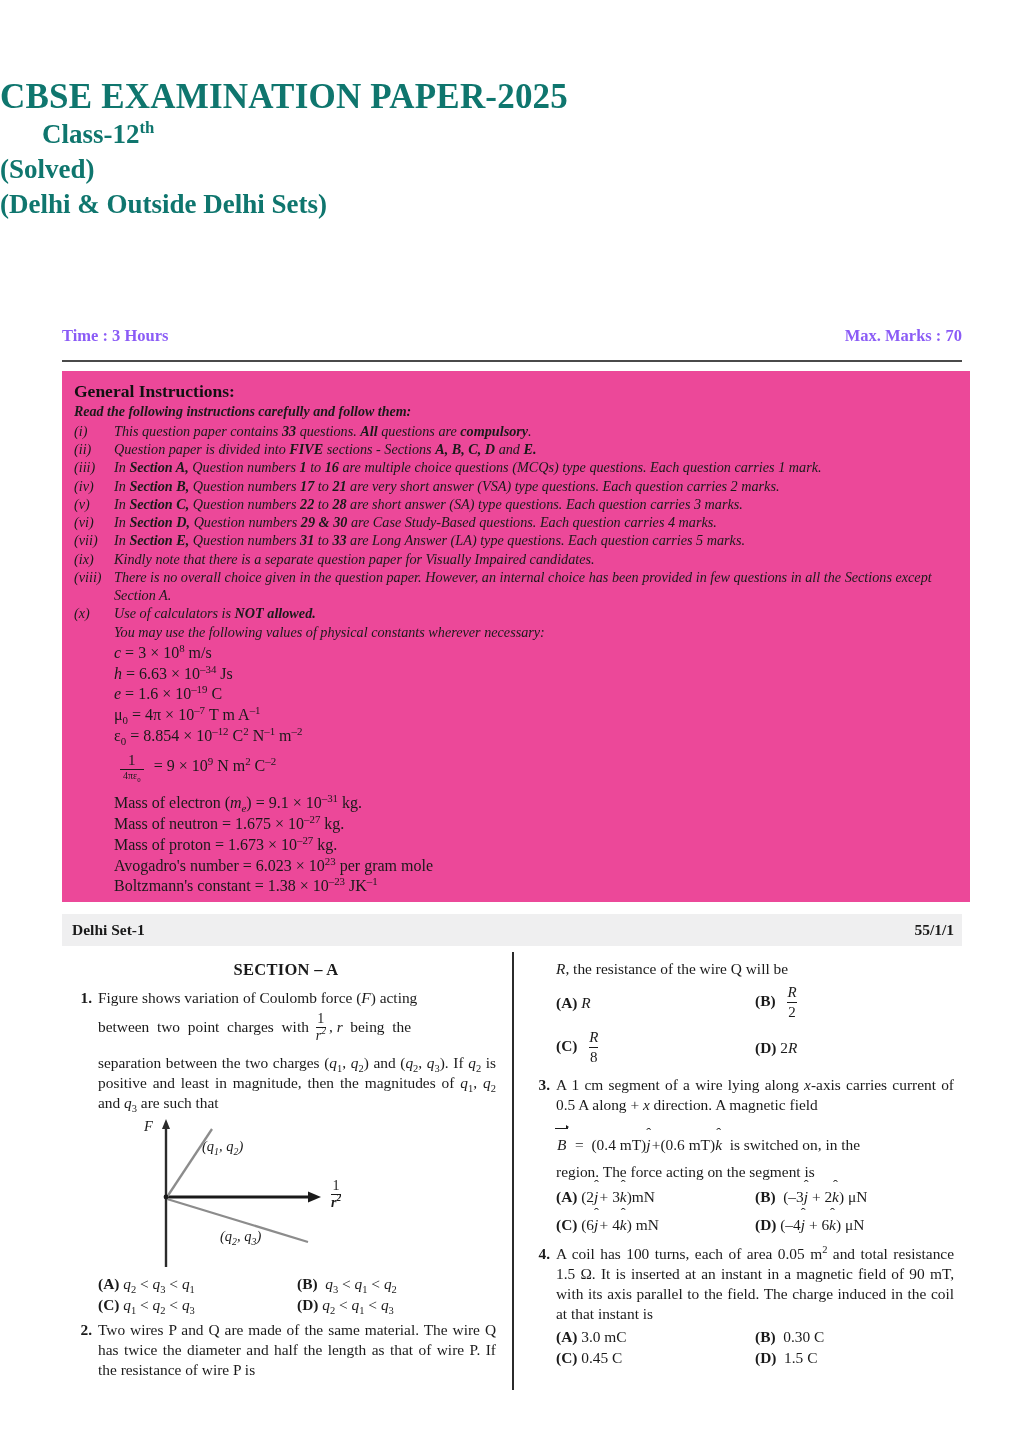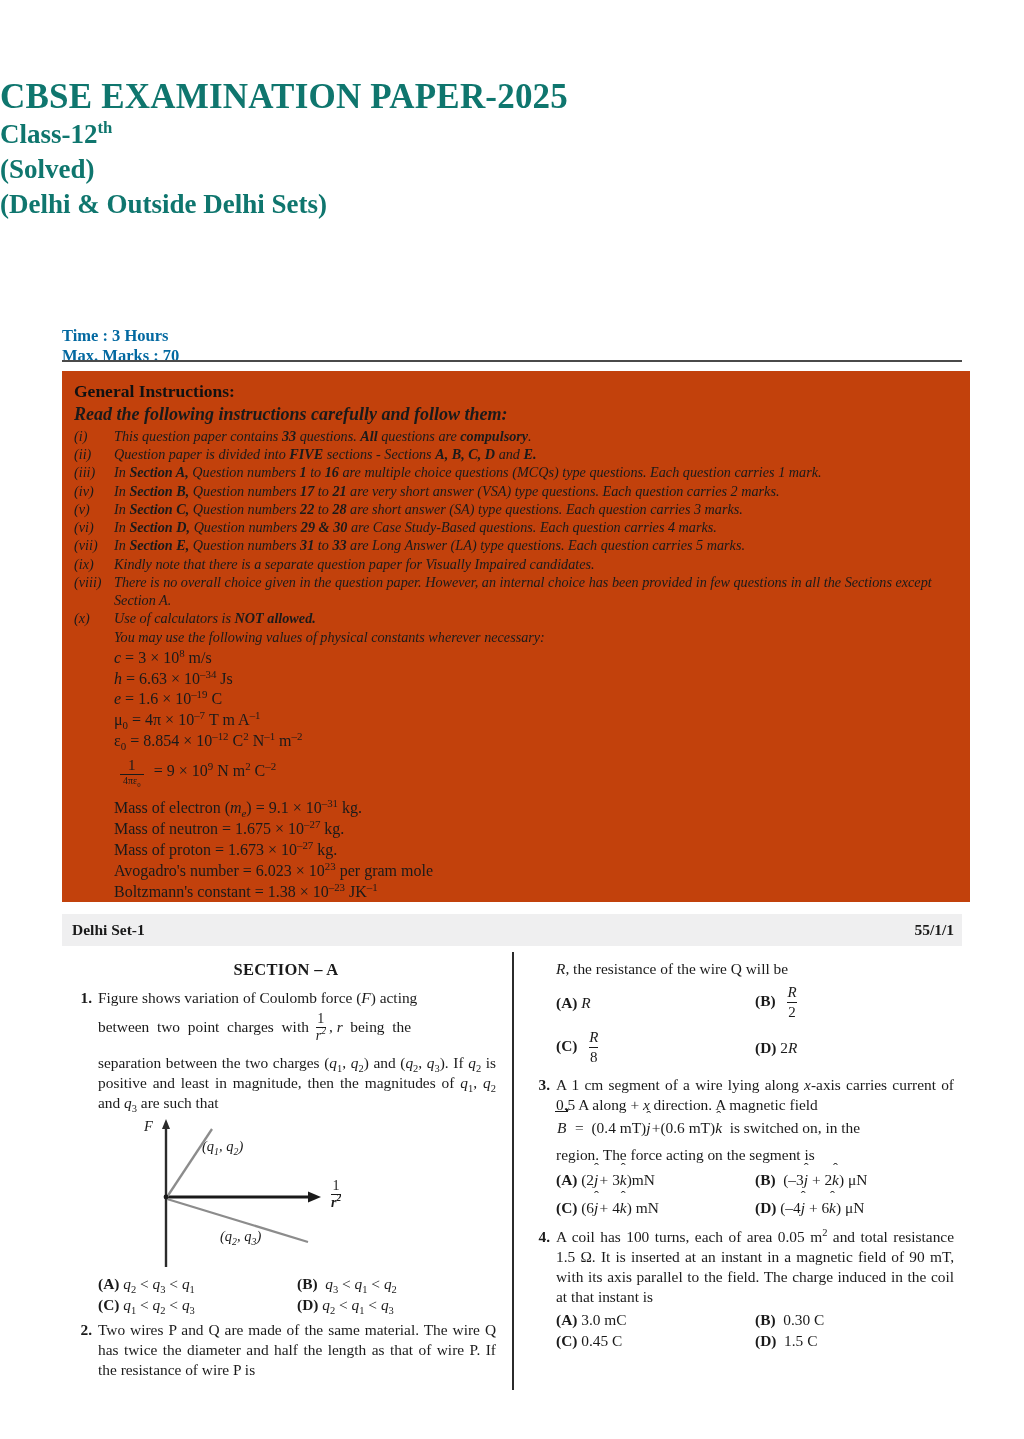--- a/index.html
+++ b/index.html
@@ -16,46 +16,45 @@
 
   .page { position: absolute; left: 0; top: 0; width: 1024px; height: 1439px; }
 
   
   .hdr { padding-top: 78px; color: #0f766e; }
   .hdr .t1 {
     font-size: 35px; font-weight: bold; letter-spacing: .2px;
     line-height: 1.08; font-family: "Liberation Serif", serif;
   }
   .hdr .t2 { font-size: 27px; font-weight: bold; line-height: 1.22; margin-top: 3px; }
-  .hdr .t3 { font-size: 27px; font-weight: bold; line-height: 1.22; margin-top: 2px; }
+  .hdr .t3 { font-size: 27px; font-weight: bold; line-height: 1.22; margin-top: 2px; padding-left: 42px; }
   .hdr .t4 { font-size: 27px; font-weight: bold; line-height: 1.22; margin-top: 2px; }
   .hdr .t5 { font-size: 27px; font-weight: bold; line-height: 1.22; margin-top: 2px; }
   sup.th { font-size: .62em; vertical-align: super; }
 
   
   .timerow {
     position: absolute; left: 62px; top: 326px; width: 900px;
     display: flex; justify-content: space-between; align-items: baseline;
-    color: #0369a1; font-size: 16.5px; font-weight: bold;
+    color: #8b5cf6; font-size: 16.5px; font-weight: bold;
     font-family: "Liberation Serif", serif;
-    flex-direction: column;
   }
   .rule { position: absolute; left: 62px; top: 360px; width: 900px; height: 2px; background: #4a4a4a; }
 
   
   .instr {
     position: absolute; left: 62px; top: 371px; width: 908px; height: 531px;
-    background: #c2410c; padding: 10px 10px 6px 12px;
+    background: #ec4899; padding: 10px 10px 6px 12px;
   }
   .instr h2 {
     margin: 0 0 1px 0; font-size: 17.5px; font-weight: bold;
     font-family: "Liberation Serif", serif; color: #111;
   }
   .instr .lead {
-    font-style: italic; font-weight: bold; font-size: 18px;
+    font-style: italic; font-weight: bold; font-size: 14px;
     margin: 0 0 1px 0; line-height: 1.27;
   }
   .ilist { font-style: italic; font-size: 14.2px; line-height: 1.285; }
   .irow { display: flex; align-items: flex-start; }
   .irow .num { width: 40px; flex: 0 0 40px; }
   .irow .txt { flex: 1 1 auto; }
   .irow .txt b { font-weight: bold; font-style: italic; }
   .icont { margin-left: 40px; font-style: italic; }
 
   
@@ -319,21 +318,21 @@
             </span>
           </span>
           <span class="oc"><b>(D)</b> 2<i>R</i></span>
         </div>
       </div>
 
       <div class="q" style="margin-top:8px">
         <span class="qn">3.</span>
         <div class="qb">
           <p class="just">A 1 cm segment of a wire lying along <i>x</i>-axis carries current of 0.5 A along + <i>x</i> direction. A magnetic field</p>
-          <p style="margin-top:3px">
+          <p style="margin-top:20px">
             <span class="vec">B</span>
             &nbsp;=&nbsp; (0.4 mT)<span class="hat">j</span> +(0.6 mT)<span class="hat">k</span>&nbsp; is switched on, in the
           </p>
           <p style="margin-top:7px">region. The force acting on the segment is</p>
 
           <div class="opts">
             <div class="optrow" style="margin-bottom:8px">
               <span class="oc"><b>(A)</b> (2<span class="hat">j</span> + 3<span class="hat">k</span>)mN</span>
               <span class="oc"><b>(B)</b>&nbsp; (–3<span class="hat">j</span> + 2<span class="hat">k</span>) μN</span>
             </div>

